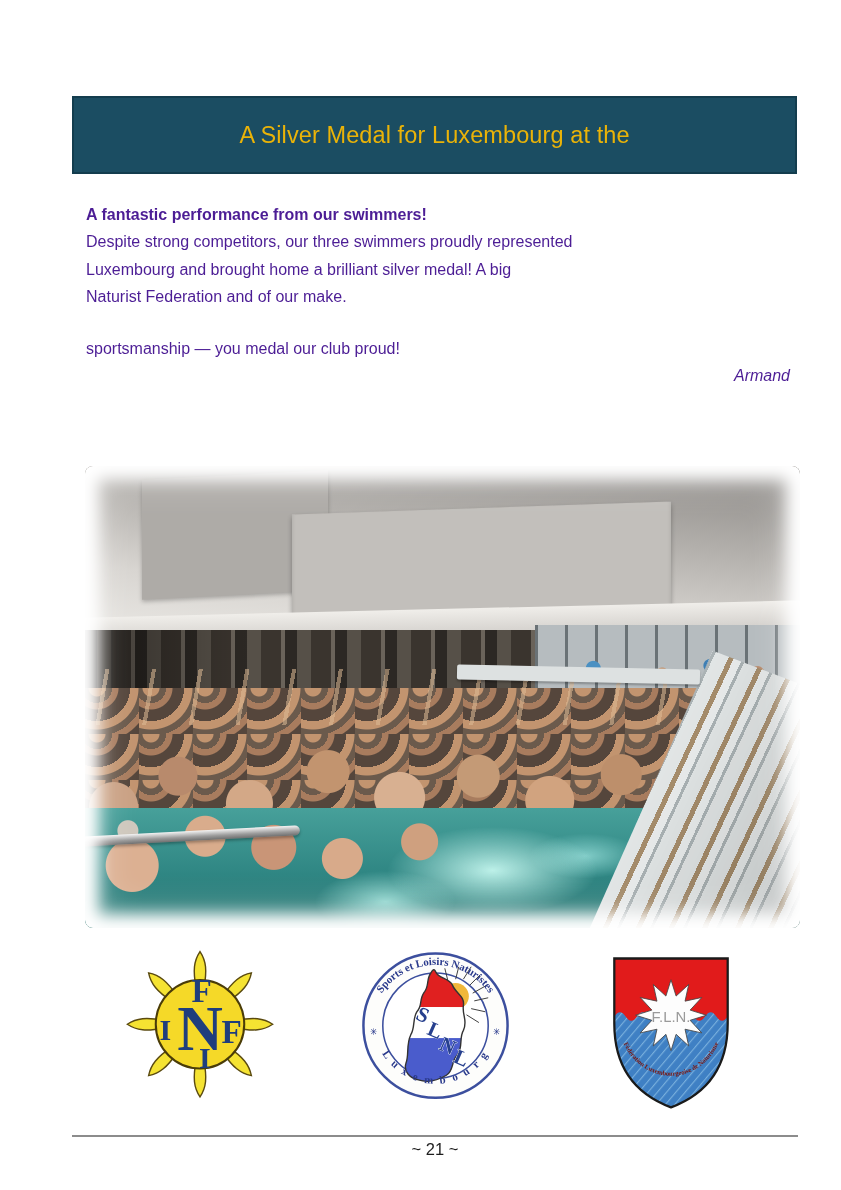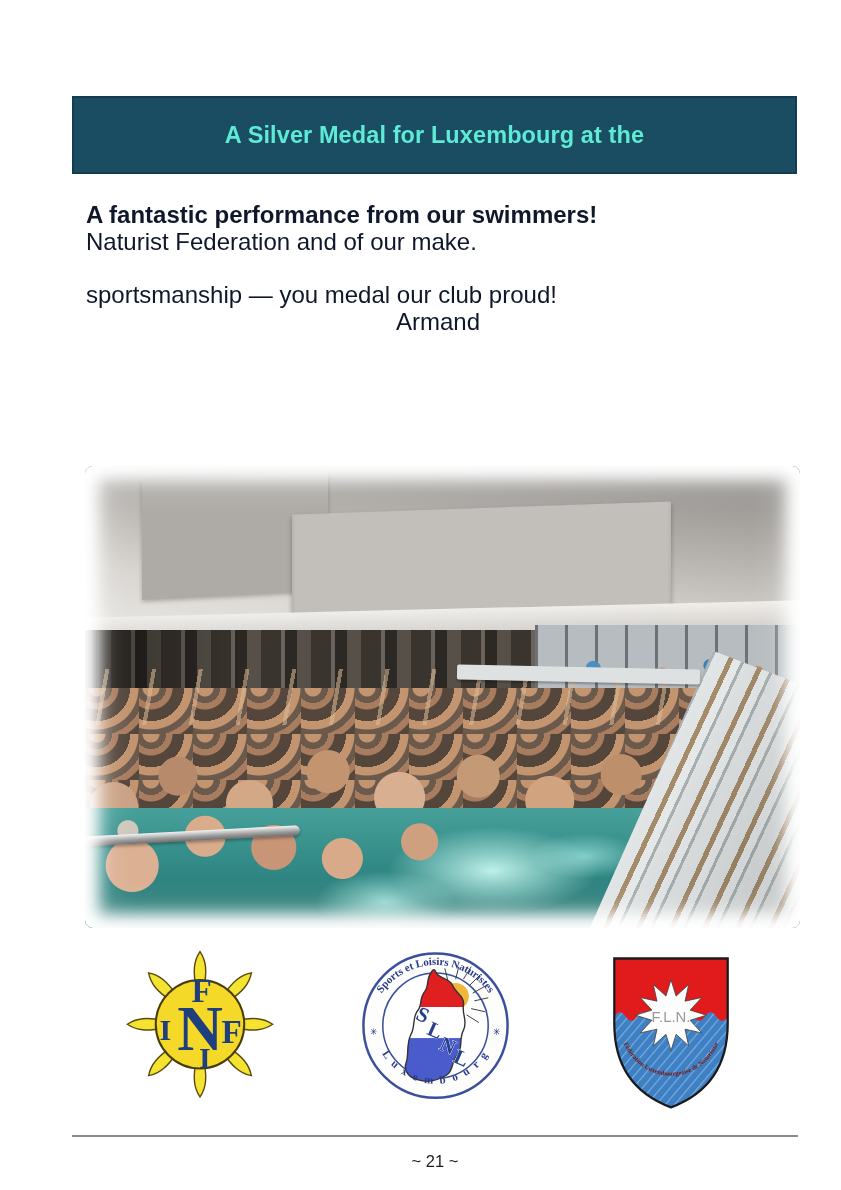--- a/index.html
+++ b/index.html
@@ -6,31 +6,31 @@
   body{width:841px;height:1190px;font-family:"Liberation Sans",sans-serif;}
   .page{position:relative;width:841px;height:1190px;background:#fff;overflow:hidden;}
 
   
   .banner{
     position:absolute;left:72px;top:96px;width:725px;height:78px;
     background:#1b4d62;border:2px solid #133d4e;box-sizing:border-box;
     display:flex;flex-direction:column;justify-content:center;align-items:center;
   }
   .banner .bline{
-    color:#5eead4;font-size:23.5px;font-weight:700;line-height:34px;
+    color:#eab308;font-size:23.5px;font-weight:400;line-height:34px;
     letter-spacing:.1px;white-space:nowrap;
   }
 
   
-  .article{position:absolute;left:86px;top:201px;width:706px;color:#0f172a;
-    font-size:24px;line-height:27.3px;}
+  .article{position:absolute;left:86px;top:201px;width:706px;color:#4c1d95;
+    font-size:16px;line-height:27.3px;}
   .article .line{white-space:nowrap;}
   .lead{font-weight:700;}
   .spacer{height:25px;}
-  .signature{text-align:center;padding-right:2px;}
+  .signature{text-align:right;padding-right:2px;font-style:italic;}
 
   
   .photo{position:absolute;left:85px;top:466px;width:715px;height:462px;
     border-radius:8px;overflow:hidden;background:#cfccc8;}
   .photo *{position:absolute;}
   .ph-ceiling{left:0;top:0;width:100%;height:36%;
     background:
       radial-gradient(circle at 46% 62%, #ffffff 0 3px, rgba(255,255,255,0) 7px),
       radial-gradient(circle at 62% 50%, #ffffff 0 3px, rgba(255,255,255,0) 7px),
       radial-gradient(circle at 80% 74%, #f4f2ee 0 3px, rgba(255,255,255,0) 7px),
@@ -100,33 +100,35 @@
 
   
   .logo{position:absolute;}
   .logo-inf{left:118px;top:950px;}
   .logo-slnl{left:358px;top:948px;}
   .logo-fln{left:600px;top:950px;}
 
   
   .footer-divider{position:absolute;left:72px;top:1135px;width:726px;height:2px;background:#8c8c8c;}
   .page-number{position:absolute;left:72px;top:1140px;width:726px;text-align:center;
-    font-size:16.5px;color:#1d1d1d;margin-top:12px;}
+    font-size:16.5px;color:#1d1d1d;}
 </style>
 </head>
 <body>
 
 <div class="page">
 
   <div class="banner">
     <div class="bline">A Silver Medal for Luxembourg at the</div>
   </div>
 
   <div class="article">
     <div class="line lead">A fantastic performance from our swimmers!</div>
+    <div class="line">Despite strong competitors, our three swimmers proudly represented</div>
+    <div class="line">Luxembourg and brought home a brilliant silver medal! A big</div>
     <div class="line">Naturist Federation and of our make.</div>
     <div class="spacer"></div>
     <div class="line">sportsmanship — you medal our club proud!</div>
     <div class="signature">Armand</div>
   </div>
 
   <div class="photo" title="Large group of swimmers celebrating with raised arms in an indoor pool">
     <div class="ph-ceiling"></div>
     <div class="ph-panel2"></div>
     <div class="ph-panel1"></div>

